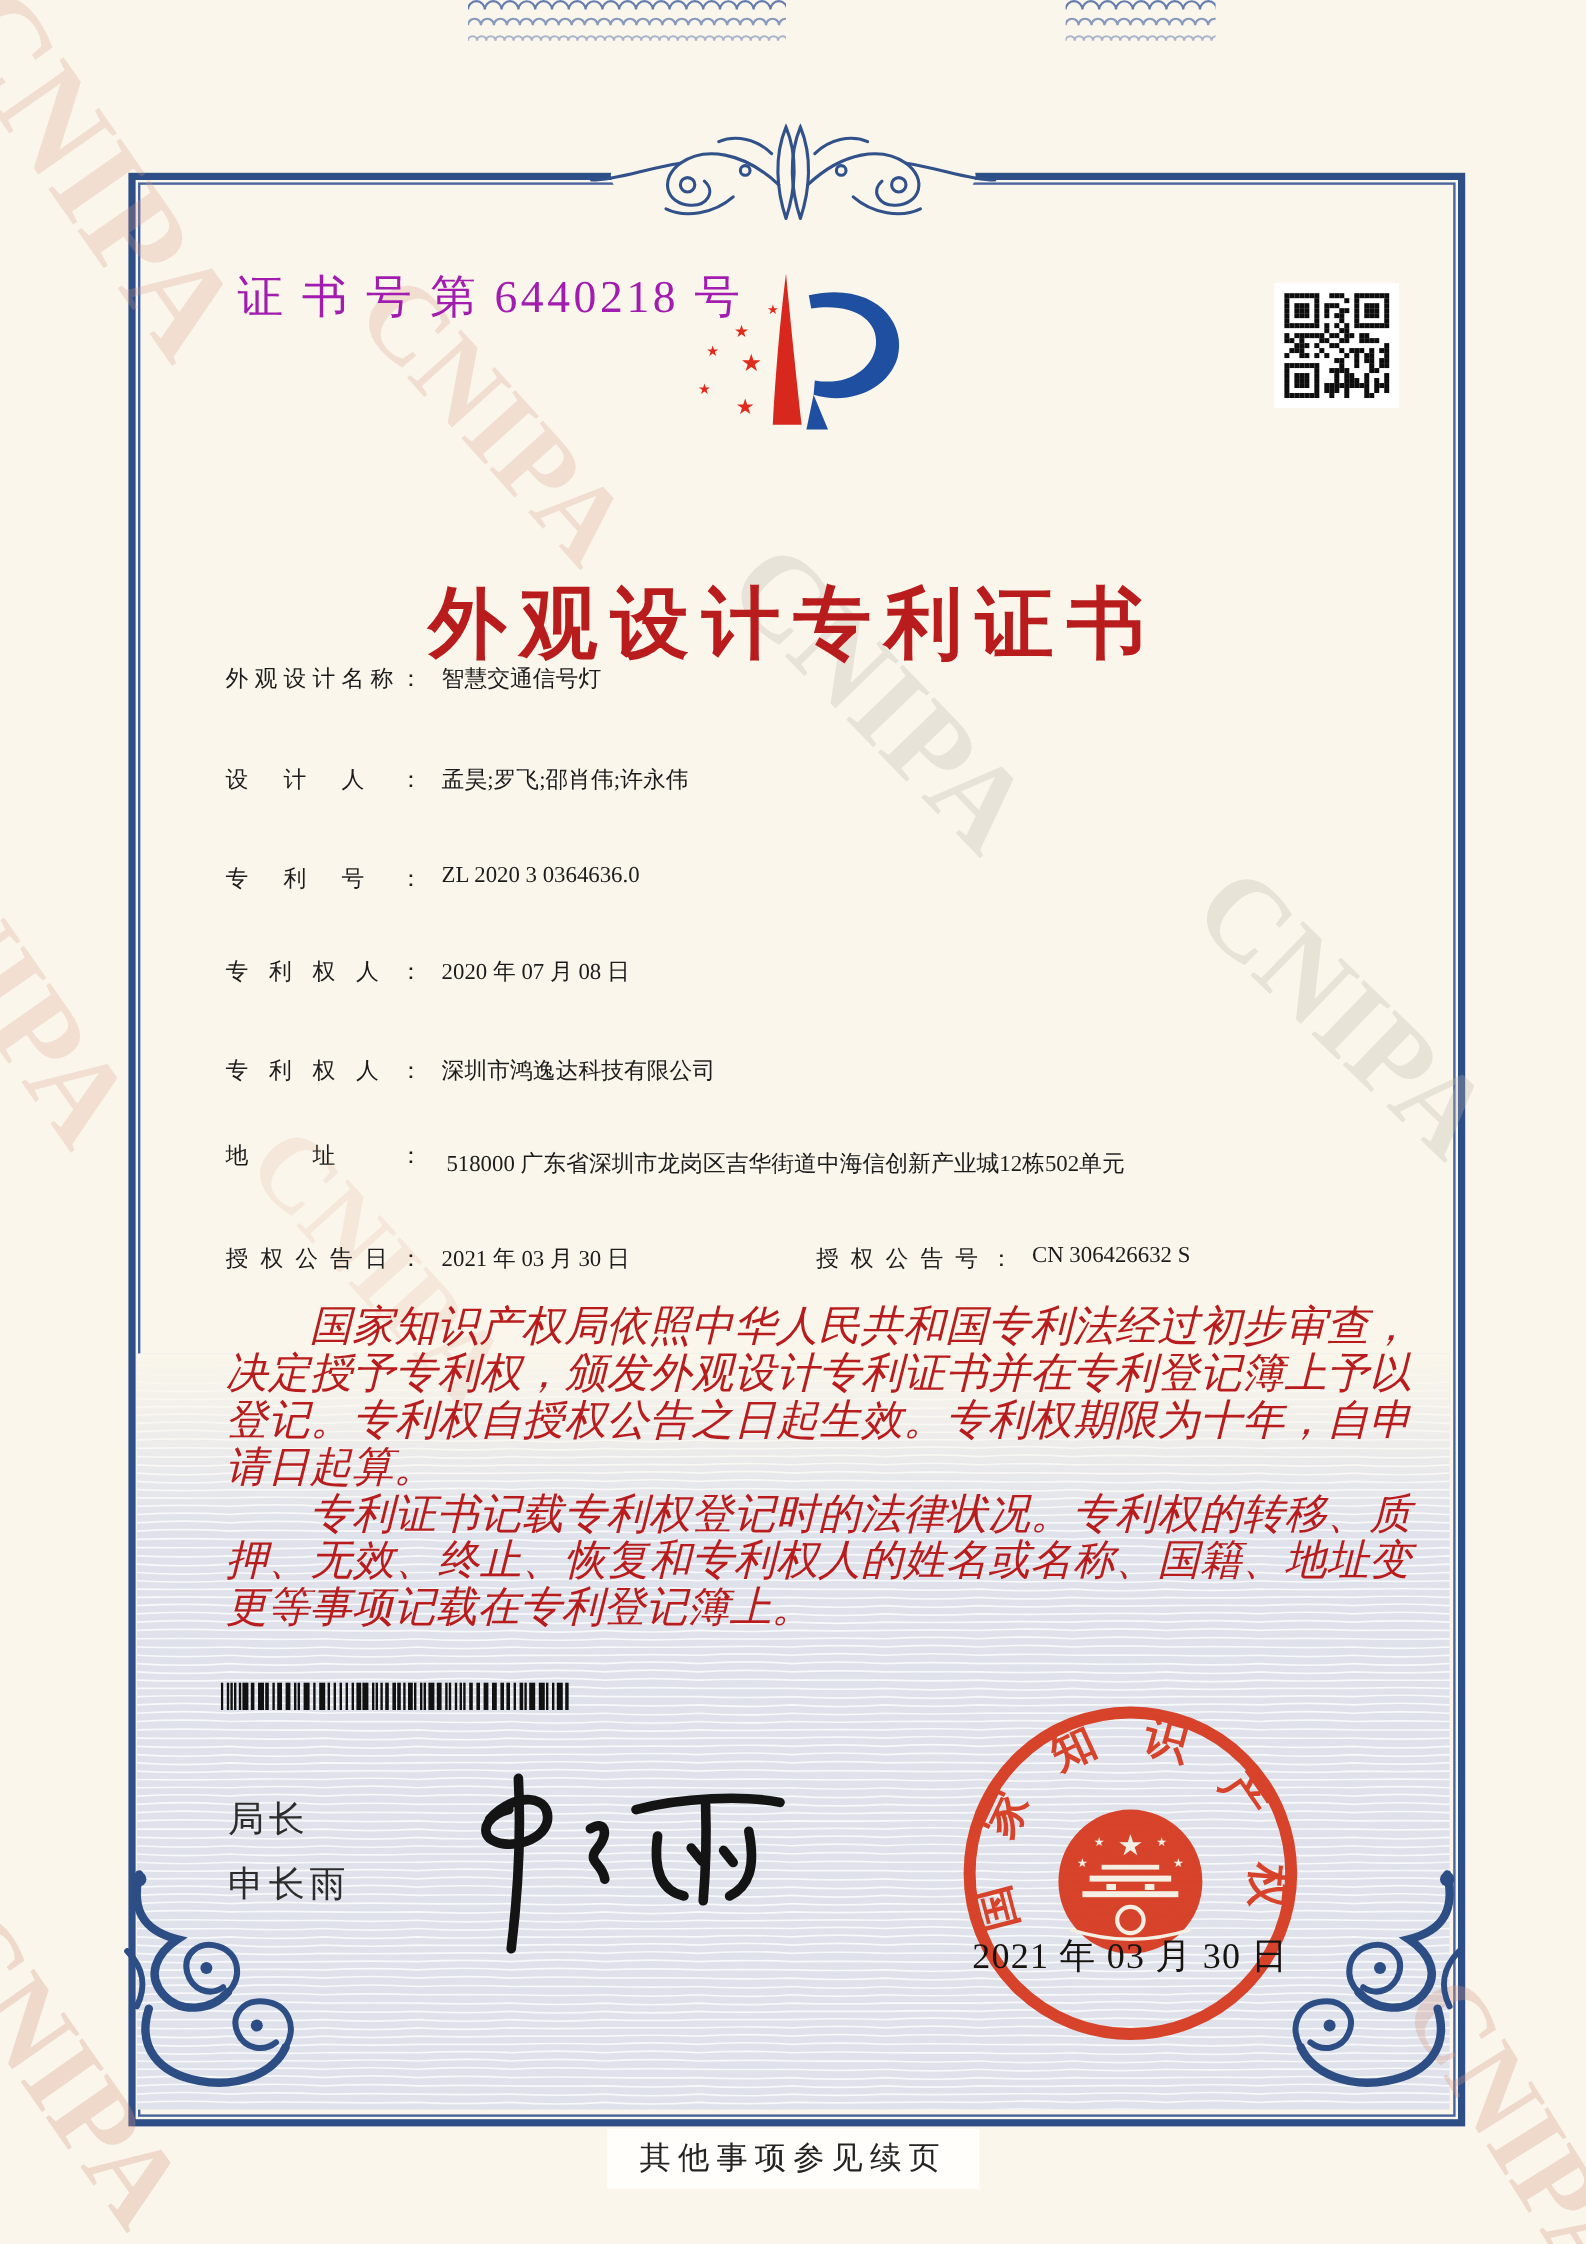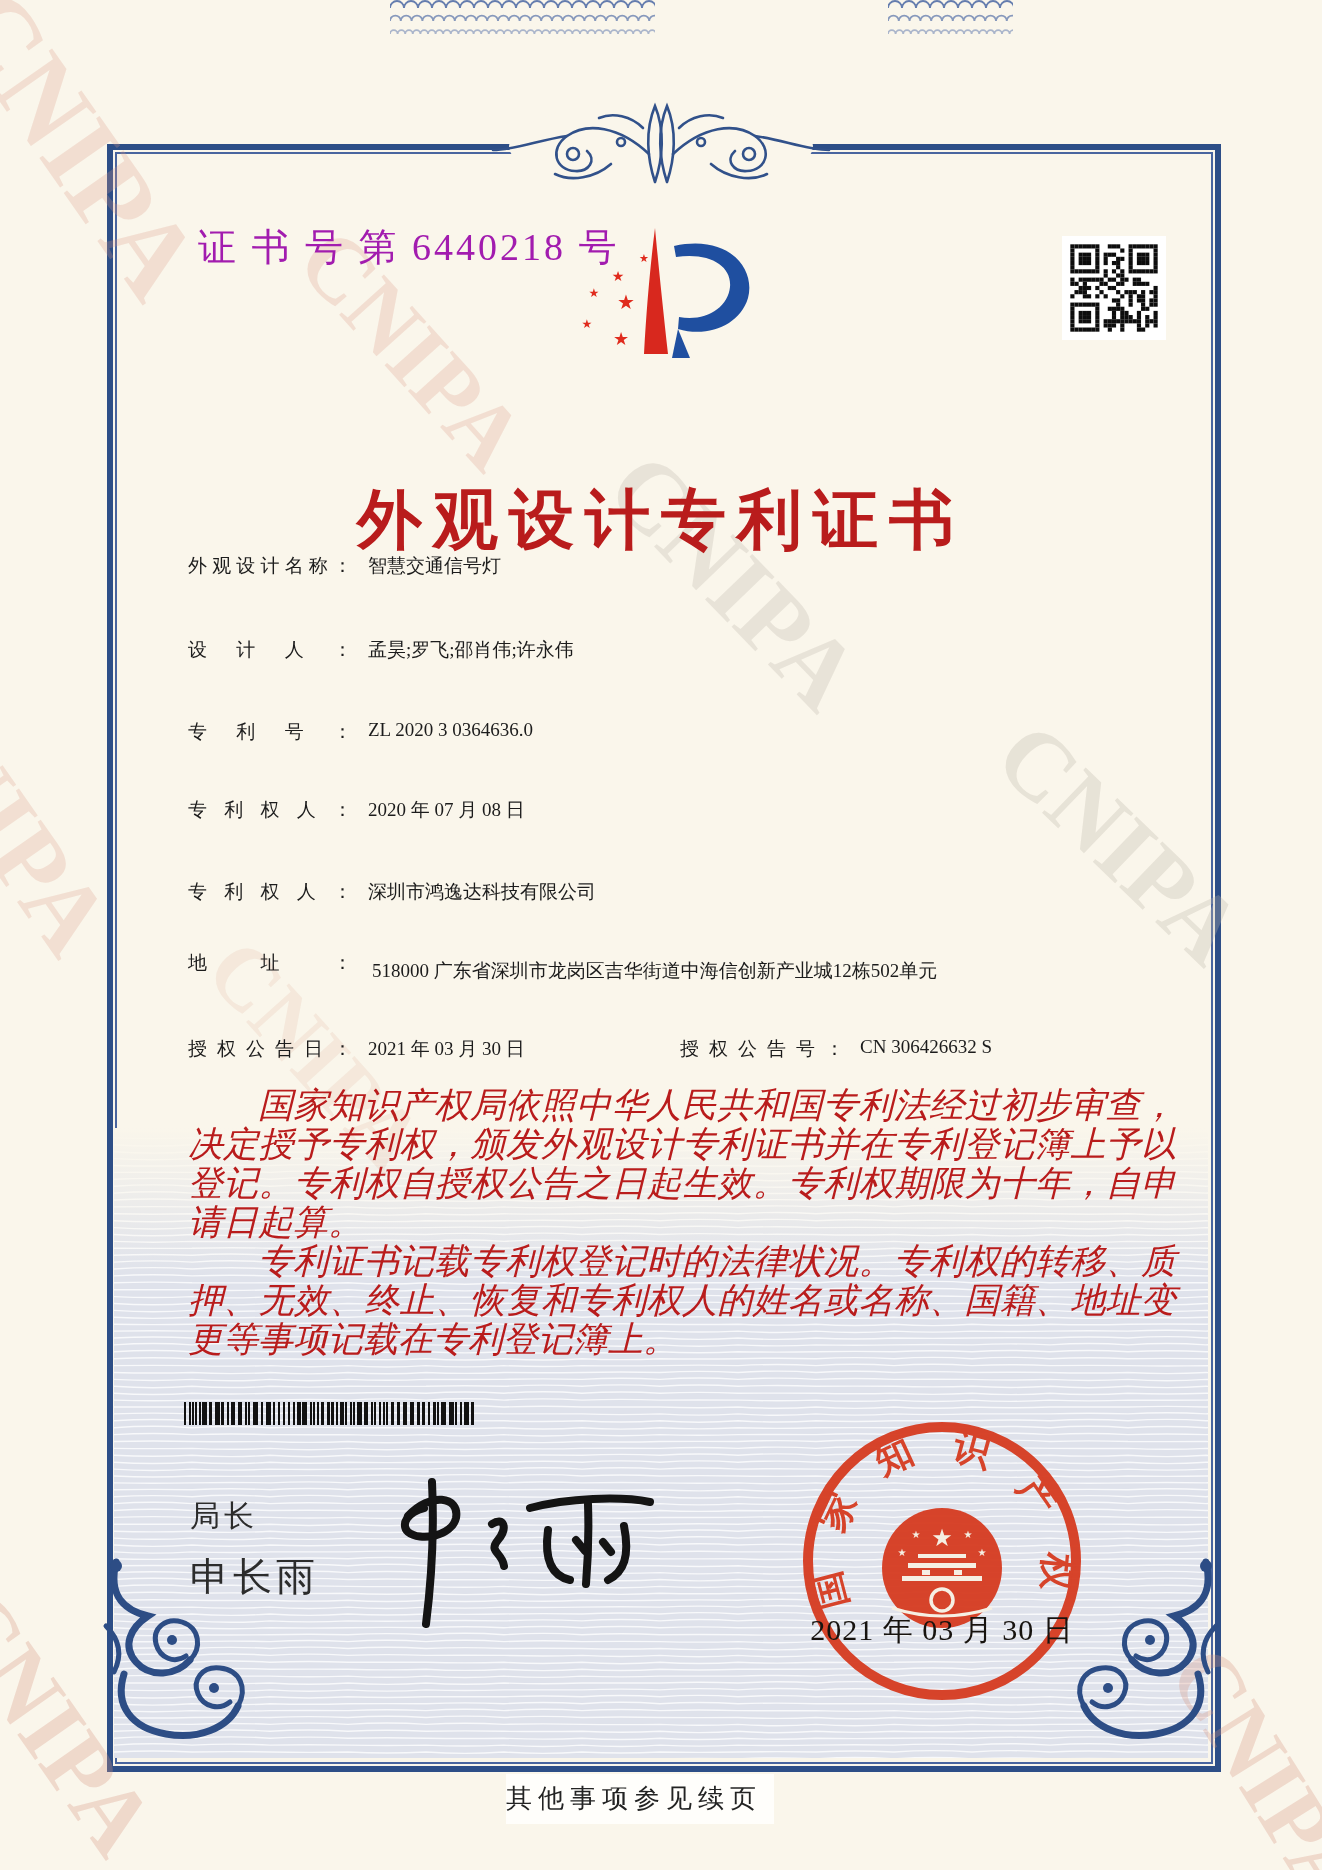--- a/index.html
+++ b/index.html
@@ -39,29 +39,29 @@
   .grant-no{position:absolute;left:492px;top:0;white-space:nowrap;}
   
   .bodytext{position:absolute;left:188px;top:1086px;width:988px;font-size:35px;line-height:39px;
             text-align:justify;color:#b91c1c;z-index:3;font-style:italic;}
   .bodytext p{margin:0;text-indent:2em;}
   
   .barcode{position:absolute;left:184px;top:1402px;z-index:3;}
   .director-title{position:absolute;left:190px;top:1496px;font-family:"Liberation Sans",sans-serif;
                   font-size:30px;letter-spacing:4px;color:#2c2c2c;font-weight:500;z-index:3;}
   .director-name{position:absolute;left:190px;top:1550px;font-family:"Liberation Sans",sans-serif;
-                 font-size:39px;letter-spacing:4px;color:#2c2c2c;font-weight:500;z-index:3;}
+                 font-size:30px;letter-spacing:4px;color:#2c2c2c;font-weight:500;z-index:3;}
   .signature{position:absolute;left:372px;top:1472px;z-index:4;}
   .seal{position:absolute;left:797px;top:1416px;z-index:4;opacity:.95;}
   .seal-date{position:absolute;left:797px;top:1610px;width:290px;text-align:center;font-size:30px;
              letter-spacing:1px;color:#17130f;z-index:5;}
   .page-info{position:absolute;left:380px;top:1706px;width:500px;text-align:center;font-size:25px;
              letter-spacing:4px;color:#2e2e2e;z-index:3;}
-  .note-box{position:absolute;left:506px;top:1774px;width:268px;height:50px;background:#fffefb;
-            text-align:left;line-height:50px;font-size:26px;letter-spacing:6px;color:#232323;z-index:3;}
+  .note-box{position:absolute;left:506px;top:1774px;width:310px;height:50px;background:#fffefb;
+            text-align:center;line-height:50px;font-size:26px;letter-spacing:6px;color:#232323;z-index:3;}
   
   .lace,.ornament,.flourish{position:absolute;z-index:2;}
 </style>
 </head>
 <body>
 
 <div class="page">
 
   <span class="wm wm1">CNIPA</span>
   <span class="wm wm2">CNIPA</span>

